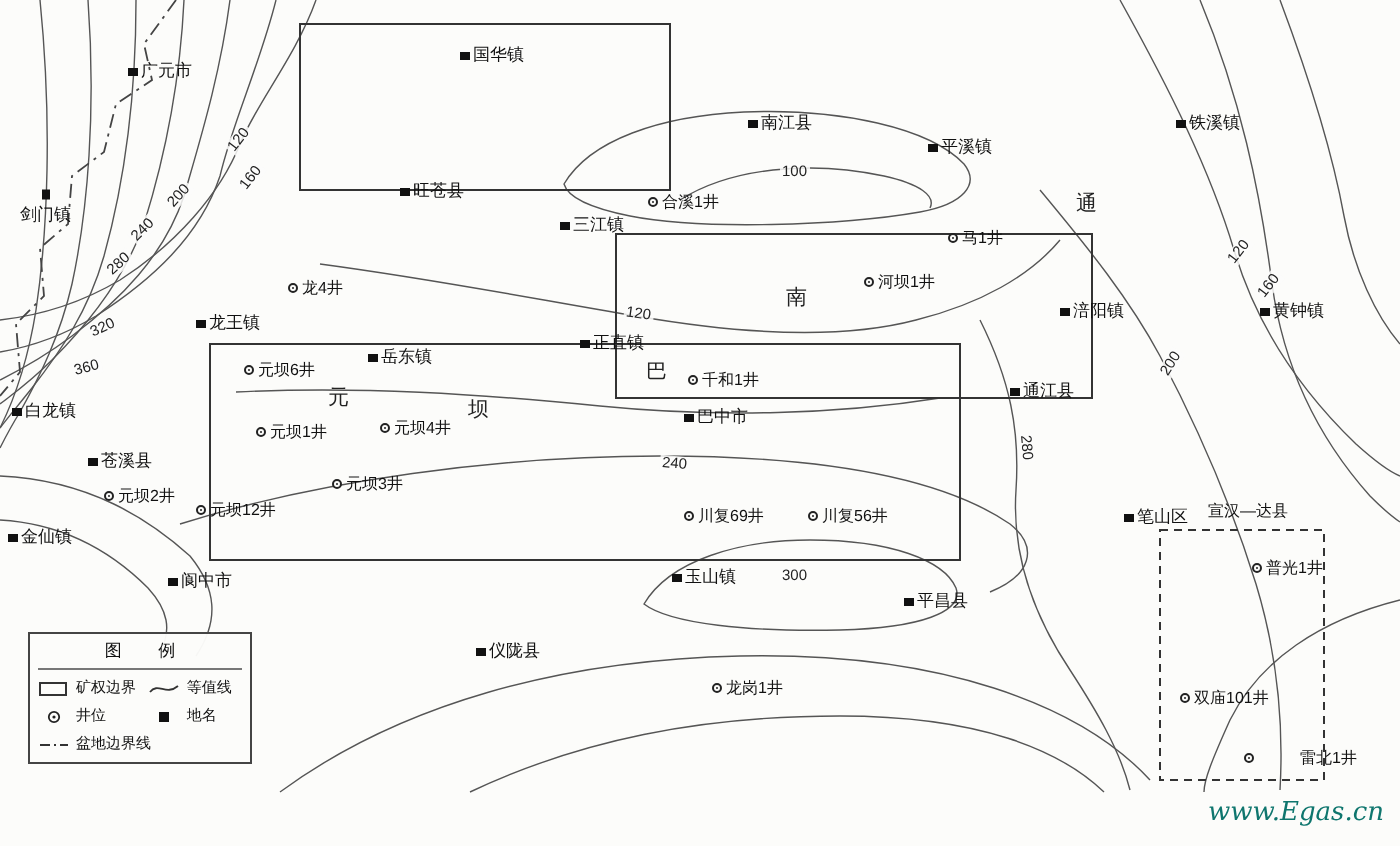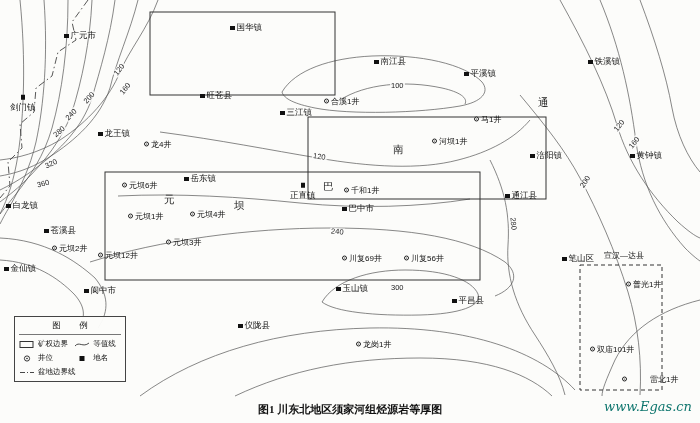--- a/index.html
+++ b/index.html
@@ -122,29 +122,29 @@
         <span>剑门镇</span>
       </div>
       <div class="town" style="left: 200px; top: 96px;">
         <span class="tsq"></span>
         <span>旺苍县</span>
       </div>
       <div class="town" style="left: 280px; top: 113px;">
         <span class="tsq"></span>
         <span>三江镇</span>
       </div>
-      <div class="town" style="left: 98px; top: 134px;">
+      <div class="town" style="left: 98px; top: 162px;">
         <span class="tsq"></span>
         <span>龙王镇</span>
       </div>
       <div class="town" style="left: 184px; top: 179px;">
         <span class="tsq"></span>
         <span>岳东镇</span>
       </div>
-      <div class="town" style="left: 290px; top: 192px; flex-direction: column;">
+      <div class="town" style="left: 290px; top: 172px;">
         <span class="tsq"></span>
         <span>正直镇</span>
       </div>
       <div class="town" style="left: 530px; top: 156px;">
         <span class="tsq"></span>
         <span>涪阳镇</span>
       </div>
       <div class="town" style="left: 630px; top: 156px;">
         <span class="tsq"></span>
         <span>黄钟镇</span>
@@ -310,15 +310,14 @@
       </div>
       <div class="litem span2">
         <svg width="16" height="9">
           <path d="M1,4.5 H15" fill="none" stroke="#333" stroke-width="0.9" stroke-dasharray="5 2 1 2"></path>
         </svg>
         <span>盆地边界线</span>
       </div>
     </div>
   </div>
 
-  <div class="caption">图1  川东北地区须家河组烃源岩等厚图</div>
   <div class="watermark">www.Egas.cn</div>
 </div>
 
 </body></html>

